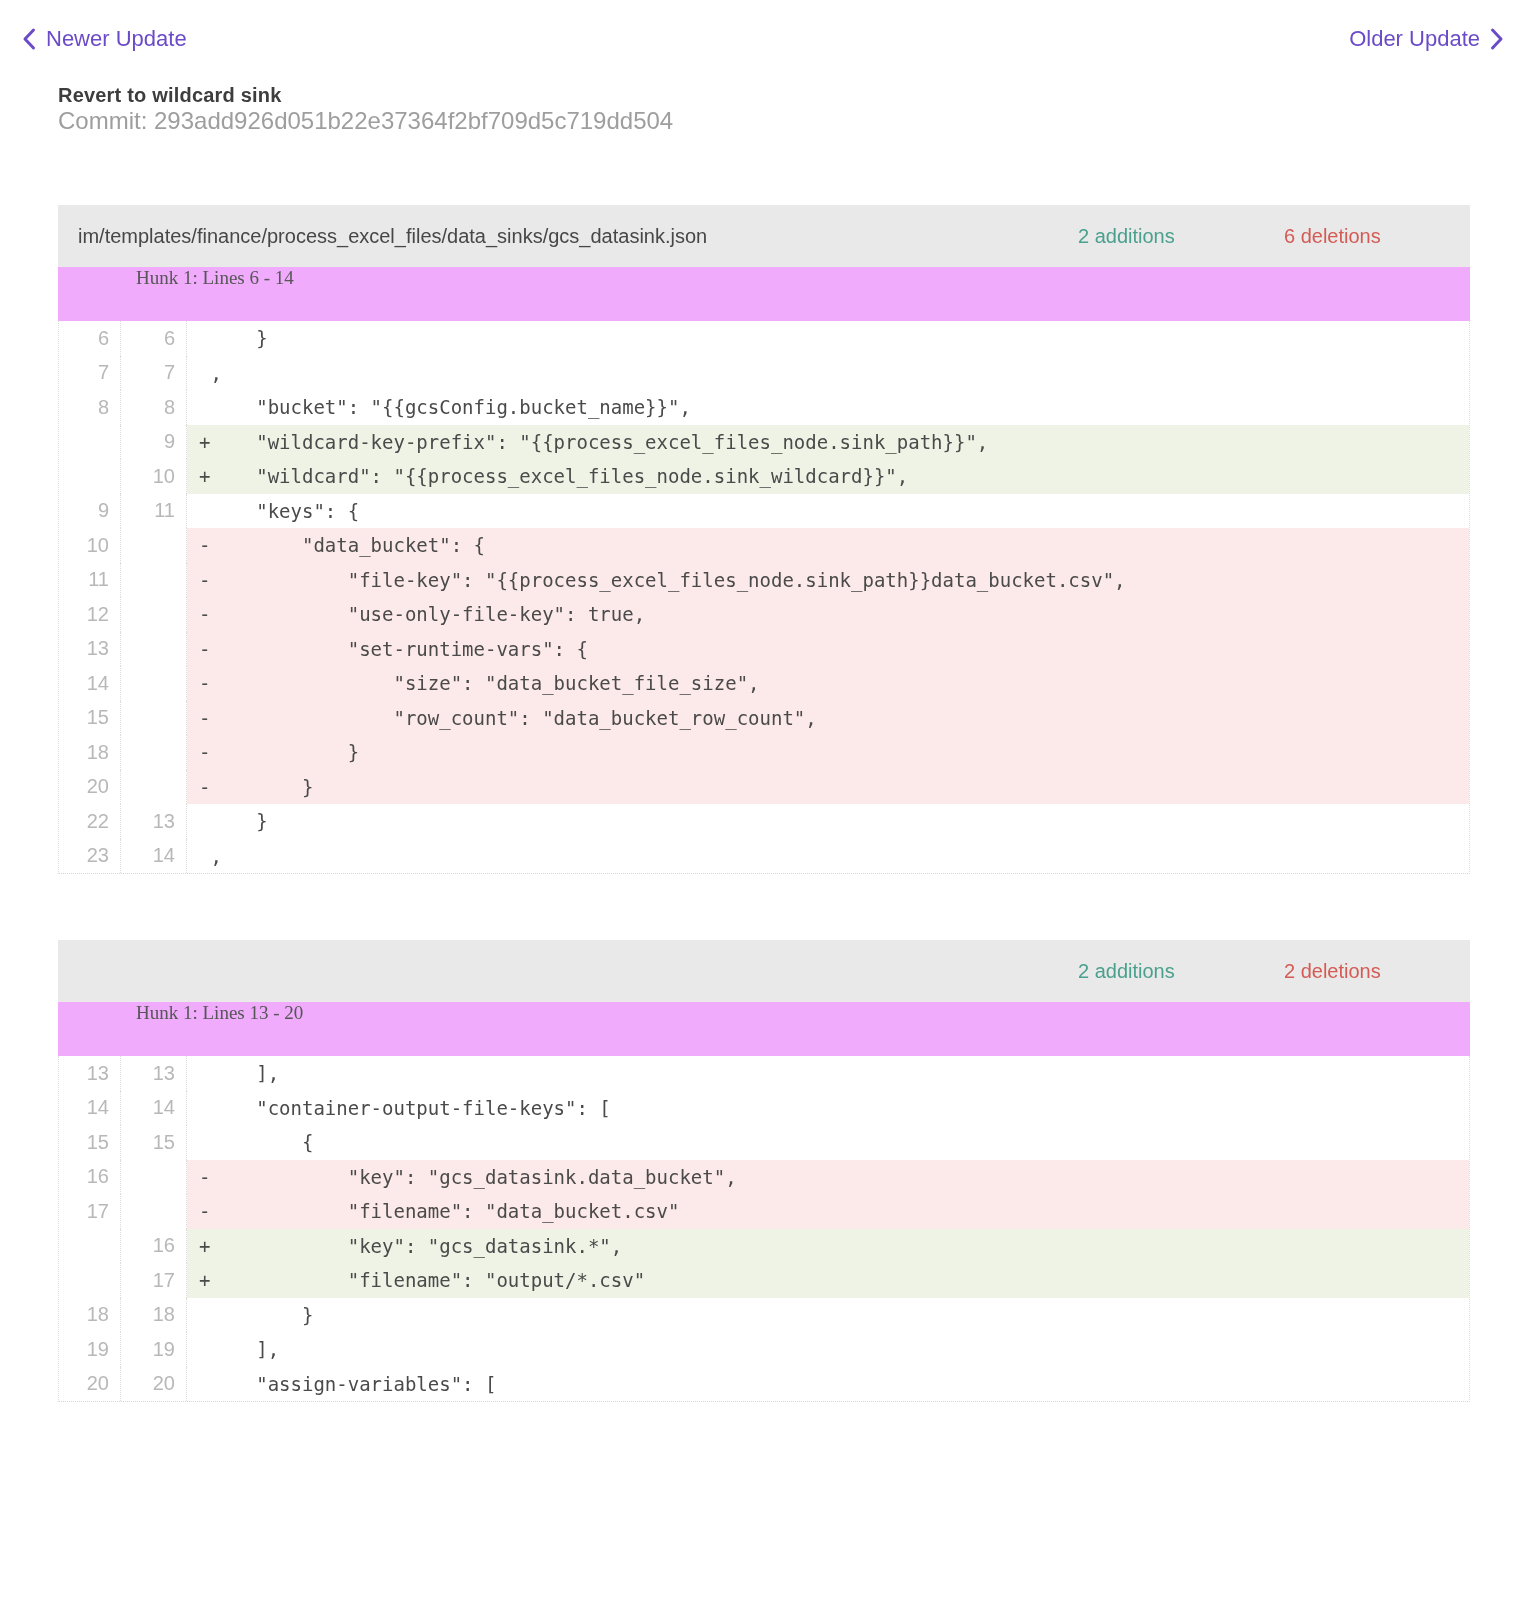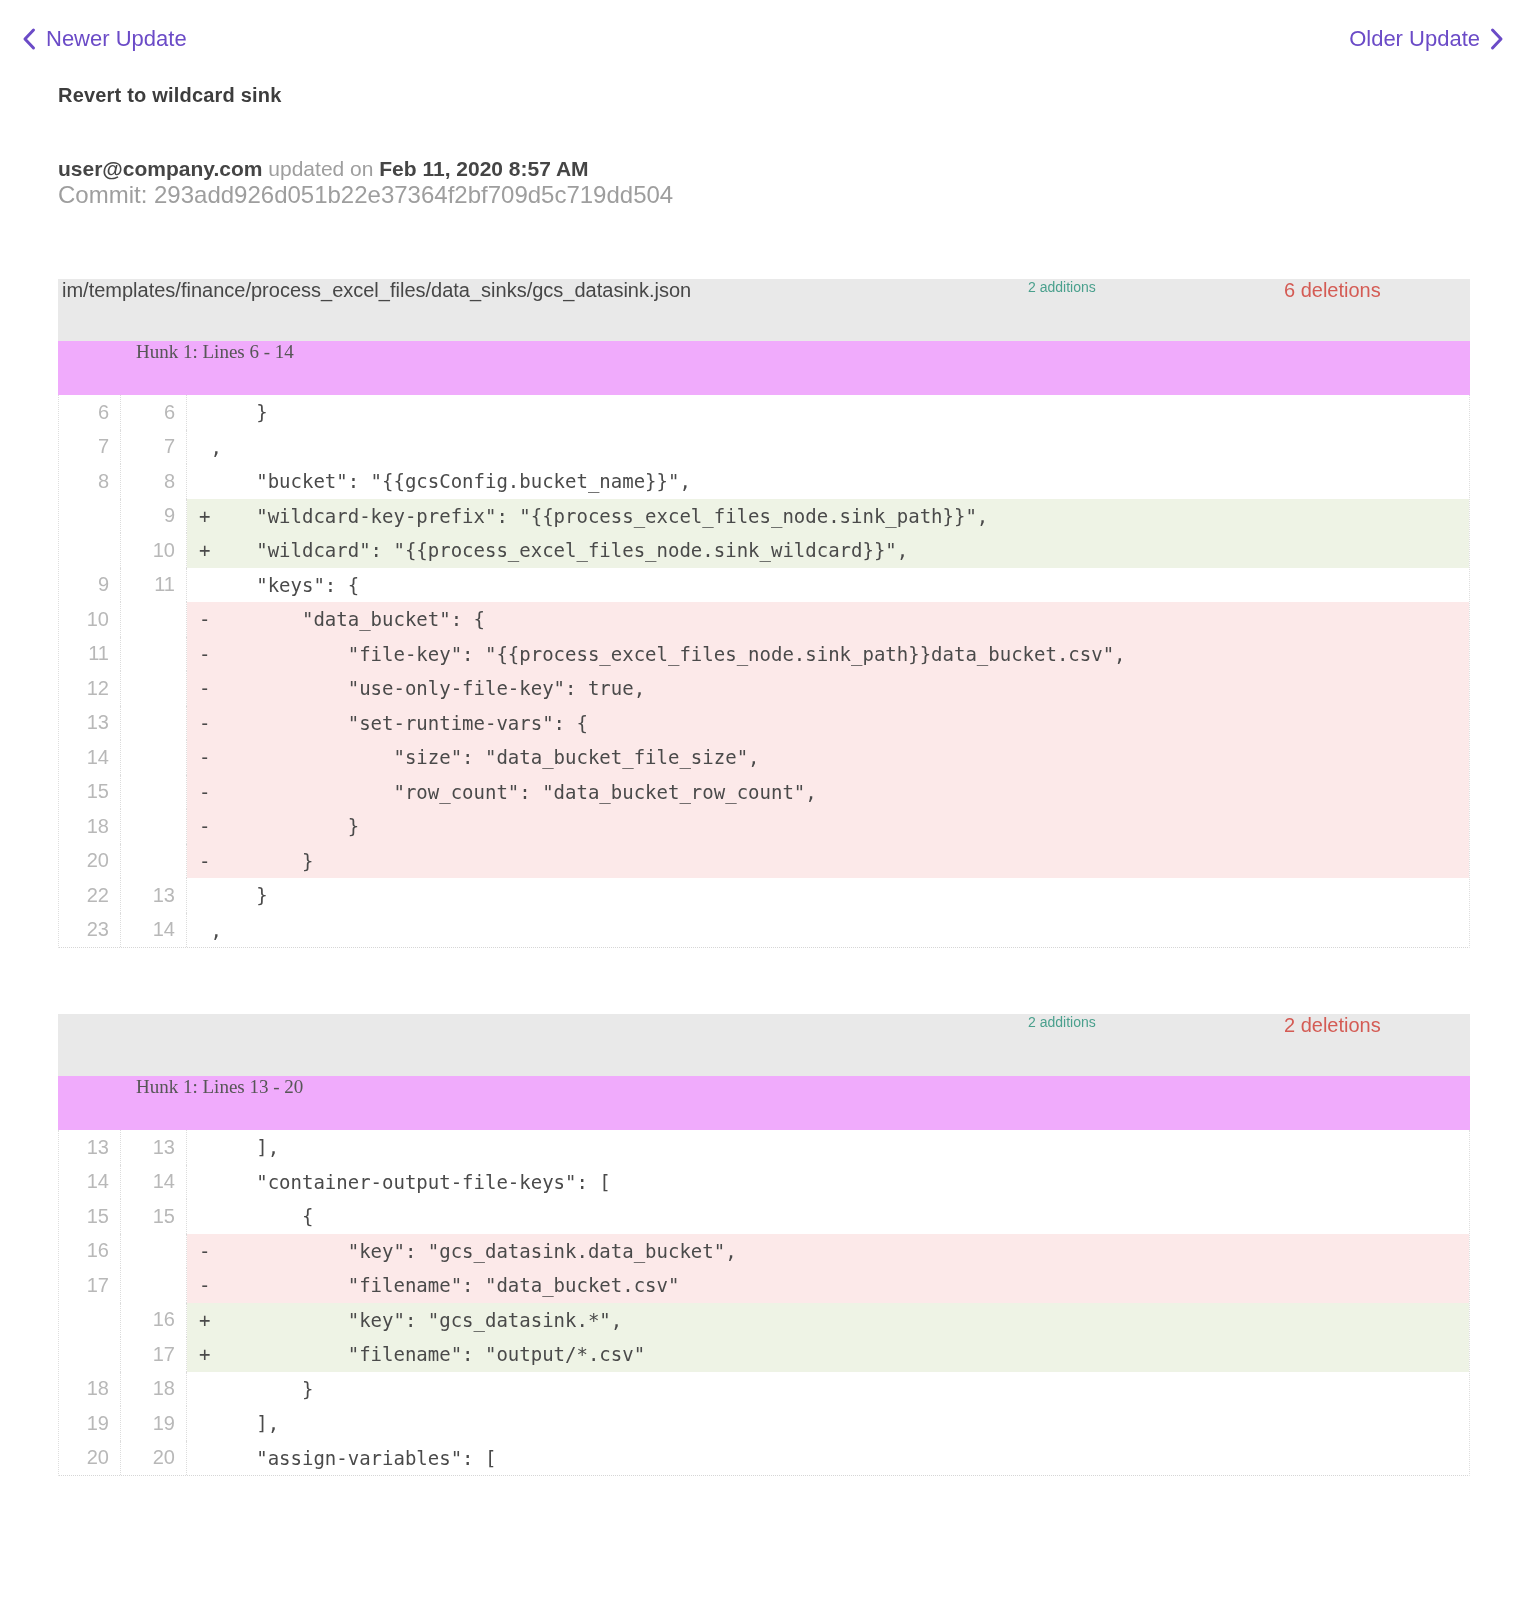--- a/index.html
+++ b/index.html
@@ -50,30 +50,31 @@
   .meta-changes .strong { font-weight: bold; color: #454545; }
   .meta-changes .add { color: var(--addition-green); }
   .meta-changes .del { color: var(--deletion-red); }
   .meta-commit { font-size: 24px; color: #9e9e9e; }
   
   .file-card { margin-top: 66px; }
   .file-card:first-of-type { margin-top: 70px; }
   .file-header {
     position: relative;
     display: flex;
+    align-items: center;
     height: 62px;
     background: #e9e9e9;
-    padding-left: 4px;
+    padding-left: 20px;
     font-size: 20px;
     color: #474747;
   }
   .file-path { flex: 1; }
   .file-additions {
-    position: absolute; left: 970px;
-    color: var(--addition-green); font-size: 14px;
+    position: absolute; left: 1020px;
+    color: var(--addition-green); font-size: 20px;
   }
   .file-deletions {
     position: absolute; left: 1226px;
     color: var(--deletion-red); font-size: 20px;
   }
   .hunk-header {
     height: 54px;
     background: #f0abfc;
     display: flex;
     align-items: flex-start;
@@ -134,25 +135,20 @@
       <svg width="14" height="24" viewBox="0 0 14 24">
           <polyline points="2.5,3 11,12 2.5,21" fill="none" stroke="currentColor" stroke-width="3" stroke-linecap="round" stroke-linejoin="round"></polyline>
         </svg>
     </span>
   </a>
 </nav>
 
 <main>
   <h1 class="page-title">Revert to wildcard sink</h1>
 
-  <p class="meta-updated">
-    <span class="author">user@company.com</span>
-    <span>updated on</span>
-    <span class="timestamp">Feb 11, 2020 8:57 AM</span>
-  </p>
 
 
   <p class="meta-commit">Commit: 293add926d051b22e37364f2bf709d5c719dd504</p>
 
   <div id="file-list">
   <section class="file-card">
     <header class="file-header">
       <span class="file-path">im/templates/finance/process_excel_files/data_sinks/gcs_datasink.json</span>
       <span class="file-additions">2 additions</span>
       <span class="file-deletions">6 deletions</span>

